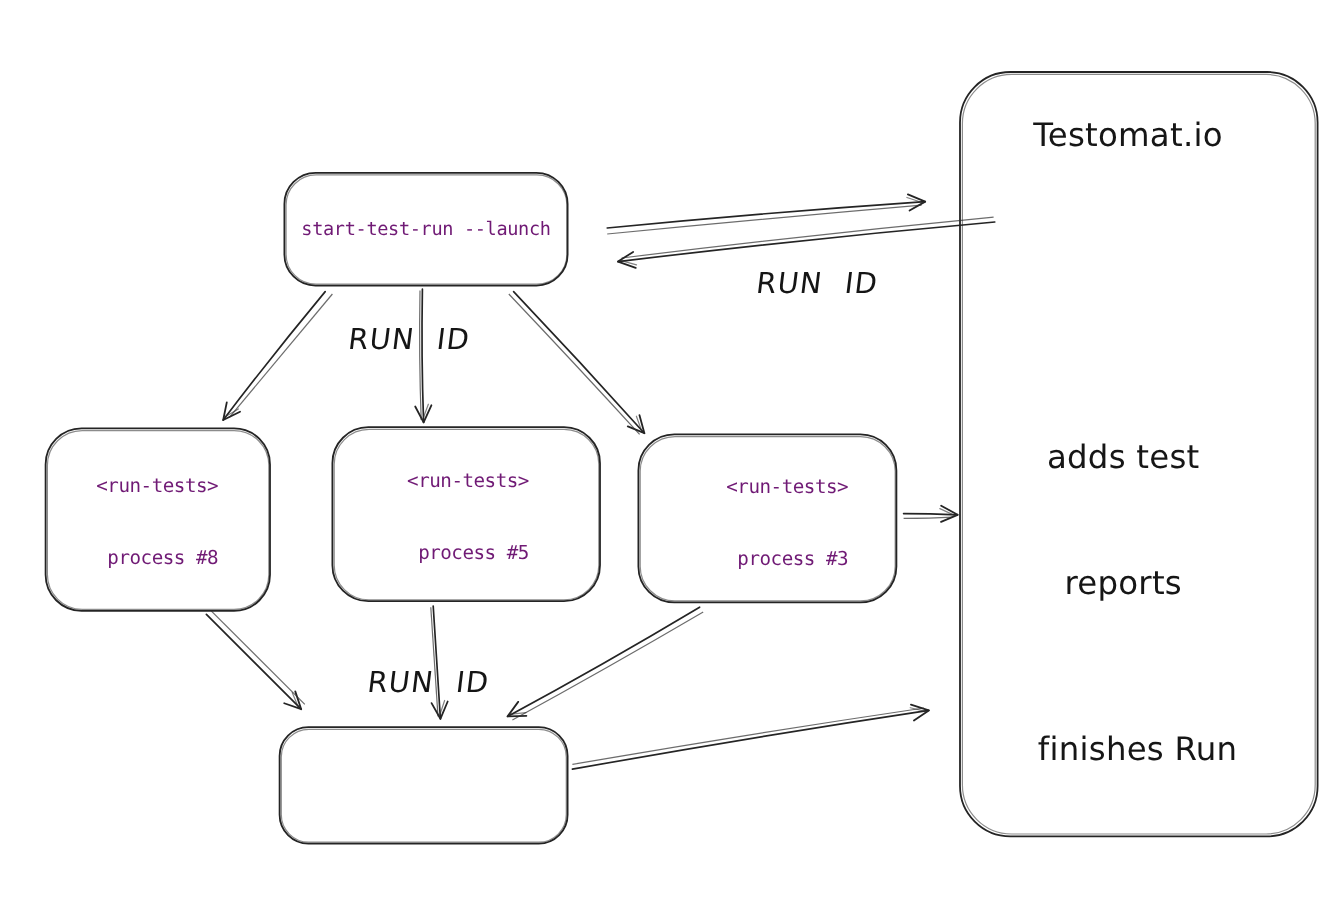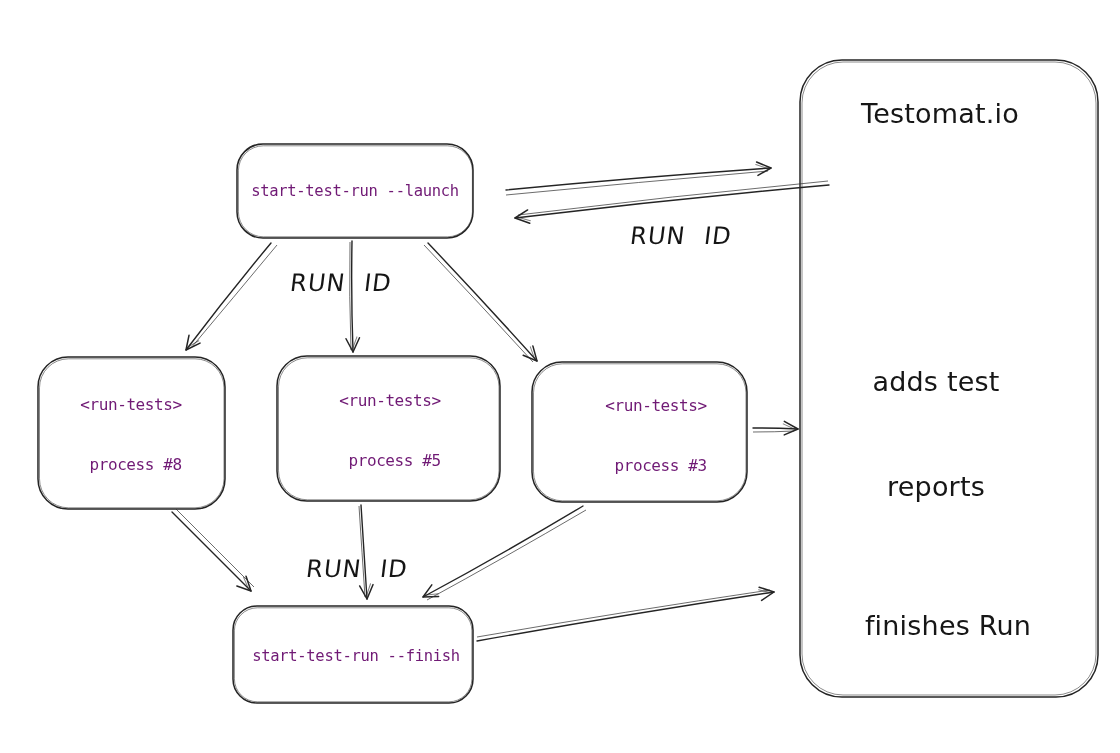--- a/index.html
+++ b/index.html
@@ -188,21 +188,20 @@
   <div class="txt mono-sm" style="left:390px; top:431px;">
     <div>&lt;run-tests&gt;</div>
     <div>process #5</div>
   </div>
 
   <div class="txt mono-sm" style="left:656px; top:436px;">
     <div>&lt;run-tests&gt;</div>
     <div>process #3</div>
   </div>
 
-  <div class="txt mono" style="left:356px; top:656px;">start-test-run --finish</div>
 
   <div class="txt hand" style="left:940px; top:113px;">Testomat.io</div>
 
 
   <div class="txt hand hand-center" style="left:936px; top:434px;">
     <div>adds test</div>
     <div>reports</div>
   </div>
 
   <div class="txt hand" style="left:936px; top:625px;margin-left:12px;">finishes Run</div>

